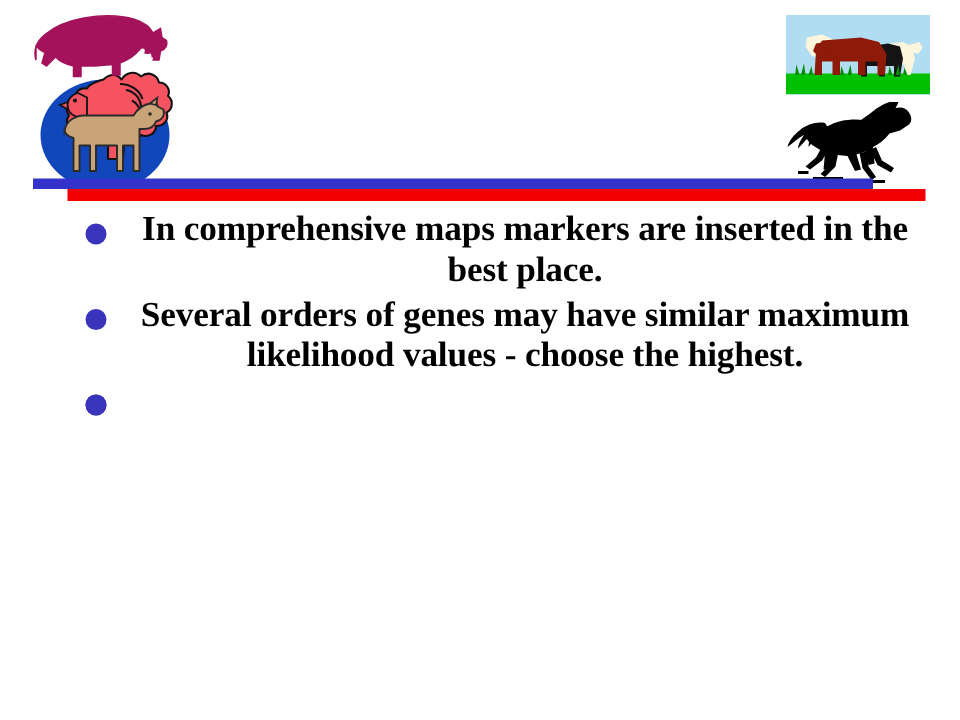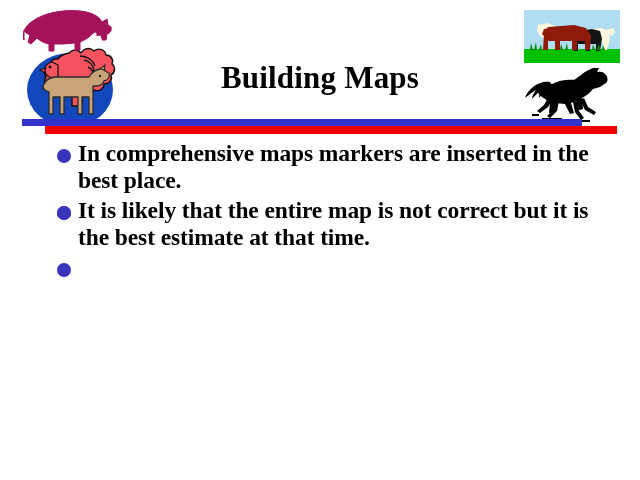--- a/index.html
+++ b/index.html
@@ -101,20 +101,21 @@
     position: absolute;
     left: 0;
     top: 140px;
     width: 640px;
   }
   .bullet-item {
     position: relative;
     padding-left: 78px;
     padding-right: 18px;
     margin-bottom: 2px;
+    text-align: center;
   }
   .bullet-marker {
     position: absolute;
     left: 57px;
     top: 9px;
     width: 14px;
     height: 14px;
     border-radius: 50%;
     background: #3a33bb;
   }
@@ -166,21 +167,20 @@
           <path fill="#a3125a" stroke="#a3125a" stroke-width="1" d="M12 36 c-2 -7 1 -13 6 -17 c6 -5 15 -9 26 -11 c12 -2 24 -2 34 1
                    c6 2 10 5 12 9 l5 -3 l1 6 l3 2 c1 4 -1 6 -4 7 l-1 6 l-4 0 l-1 -5
                    c-3 1 -6 0 -8 -2 c-3 4 -8 7 -13 9 l0 8 l-5 0 l0 -7 l-12 1 l-9 0 l0 7 l-5 0 l0 -7
                    c-5 -1 -9 -3 -12 -6 l-6 6 l-3 -2 l2 -7 c-3 -1 -5 -3 -6 -5 z"></path>
           <circle cx="83" cy="30" r="1.6" fill="#ffffff"></circle>
           <path fill="none" stroke="#ffffff" stroke-width="1.2" d="M90 35 a3 3 0 1 0 3 3"></path>
         </g>
       </svg>
     </div>
 
-    <div id="slide-title">Building Maps</div>
 
     <div id="cattle-photo">
       <svg width="96" height="53" viewBox="0 0 96 53" xmlns="http://www.w3.org/2000/svg">
         <rect x="0" y="0" width="96" height="53" fill="#b1ddf2"></rect>
         <rect x="0" y="39" width="96" height="14" fill="#00c000"></rect>
 
         <g>
           <path fill="#fdf6dd" d="M62 20 l16 -2 l6 3 l2 8 l-3 11 l-4 0 l0 -7 l-14 0 z"></path>
           <path fill="#141414" d="M48 22 l20 -3 l8 2 l2 8 l-2 12 l-4 0 l0 -7 l-6 0 l0 7 l-4 0 l0 -7 l-8 0 l0 7 l-4 0 z"></path>
           <path fill="#fdf6dd" d="M82 20 l7 -2 l2 4 l-3 4 l-6 -2 z"></path>
@@ -231,25 +231,25 @@
 
   <div id="bullet-list">
 
     <div class="bullet-item">
       <span class="bullet-marker"></span>
       <span class="bullet-text">In comprehensive maps markers are inserted in the best place.</span>
     </div>
 
     <div class="bullet-item">
       <span class="bullet-marker"></span>
-    </div>
-
-    <div class="bullet-item">
-      <span class="bullet-marker"></span>
-      <span class="bullet-text">It is likely that the entire map is not correct but it is the best estimate at that time.</span>
+      <span class="bullet-text">Several orders of genes may have similar maximum likelihood values - choose the highest.</span>
+    </div>
+
+    <div class="bullet-item">
+      <span class="bullet-marker"></span>
     </div>
 
     <div class="bullet-item">
       <span class="bullet-marker"></span>
     </div>
 
   </div>
 </div>
 
 </body></html>

